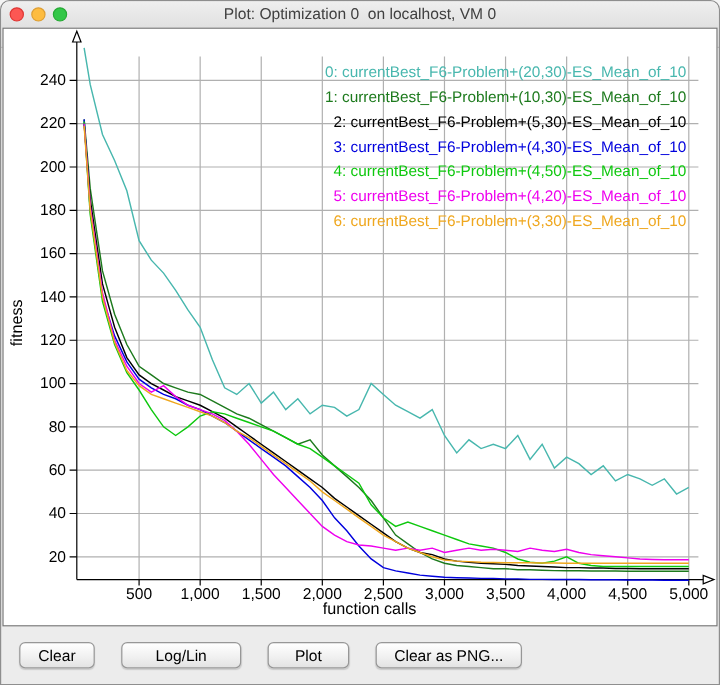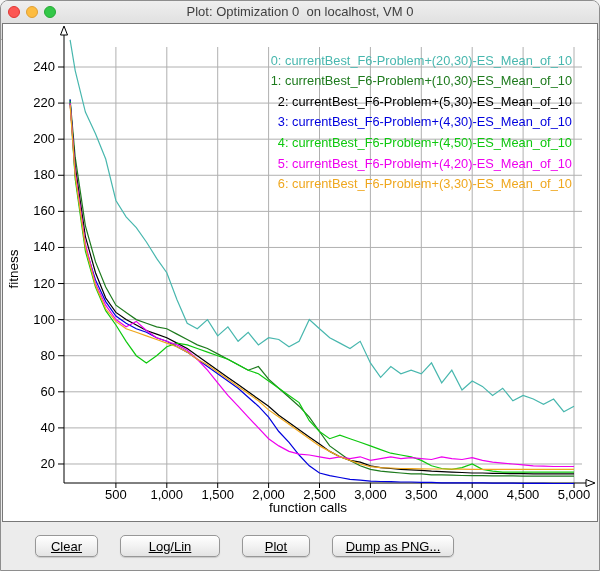--- a/index.html
+++ b/index.html
@@ -28,21 +28,21 @@
     font-size: 13px; color: #3f3f3f; white-space: pre;
   }
   .plot-panel {
     position: absolute; top: 22px; left: 1px; right: 1px; height: 499px;
     background: #ffffff;
     border: 1px solid #787878;
   }
   .plot-panel svg { display: block; }
   .button-row {
     position: absolute; top: 521px; left: 0; right: 0; bottom: 0;
-    display: flex; align-items: center; padding-left: 34px; gap: 22px; text-decoration: underline;
+    display: flex; align-items: center; padding-left: 15px; gap: 22px;
   }
   .button-row button {
     height: 22px; margin: 0; padding: 0 8px;
     border: 1px solid #979797; border-radius: 5px;
     background: linear-gradient(#ffffff, #f1f1f1 55%, #e3e3e3);
     box-shadow: 0 1px 1px rgba(0,0,0,0.15);
     font-family: "Liberation Sans", sans-serif;
     font-size: 13px; color: #000;
   }
   .btn-clear  { width: 63px; }
@@ -163,15 +163,15 @@
           <text x="569" y="143.5" text-anchor="end" fill="#ee00ee">5: currentBest_F6-Problem+(4,20)-ES_Mean_of_10</text>
           <text x="569" y="164.10000000000002" text-anchor="end" fill="#efa71e">6: currentBest_F6-Problem+(3,30)-ES_Mean_of_10</text>
         </g>
       </svg>
   </div>
 
   <div class="button-row">
     <button class="btn-clear">Clear</button>
     <button class="btn-loglin">Log/Lin</button>
     <button class="btn-dump">Plot</button>
-    <button class="btn-save">Dump as PNG...</button>
+    <button class="btn-save">Clear as PNG...</button>
   </div>
 </div>
 
 </body></html>

